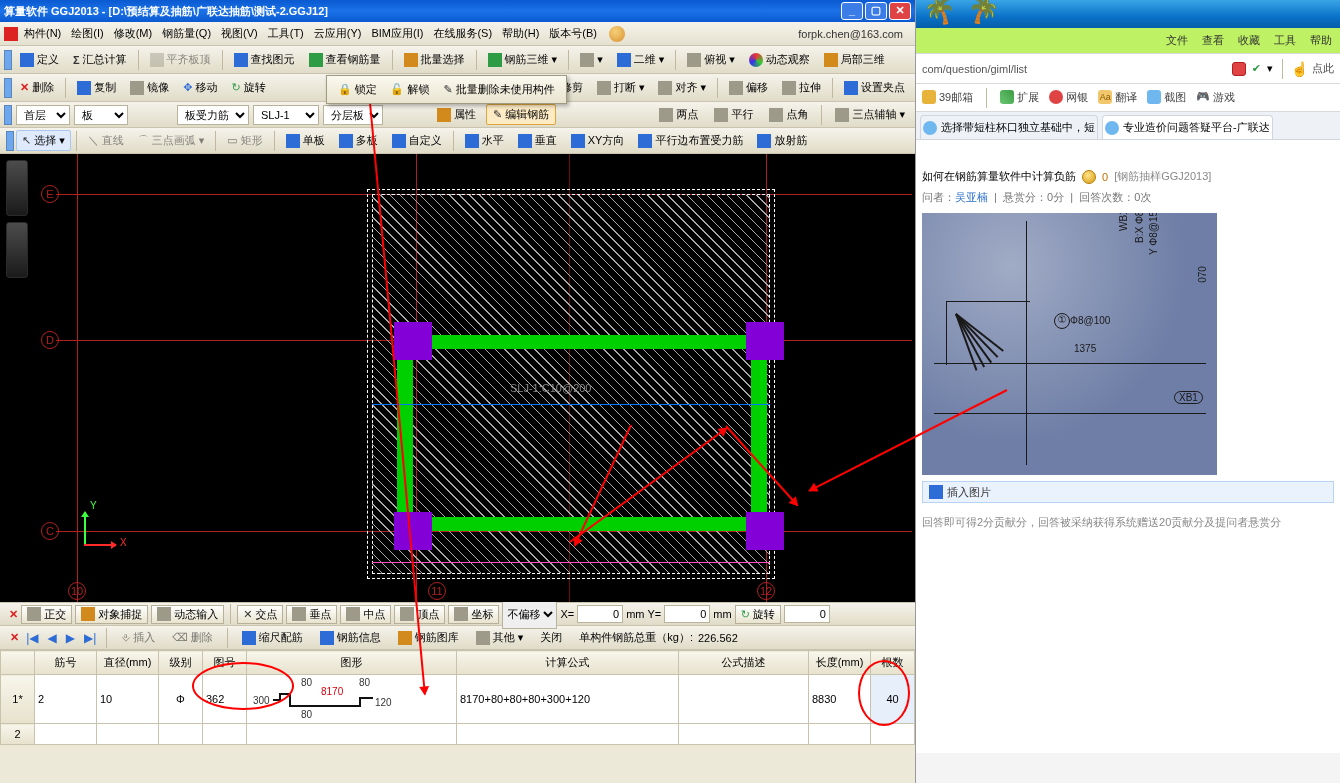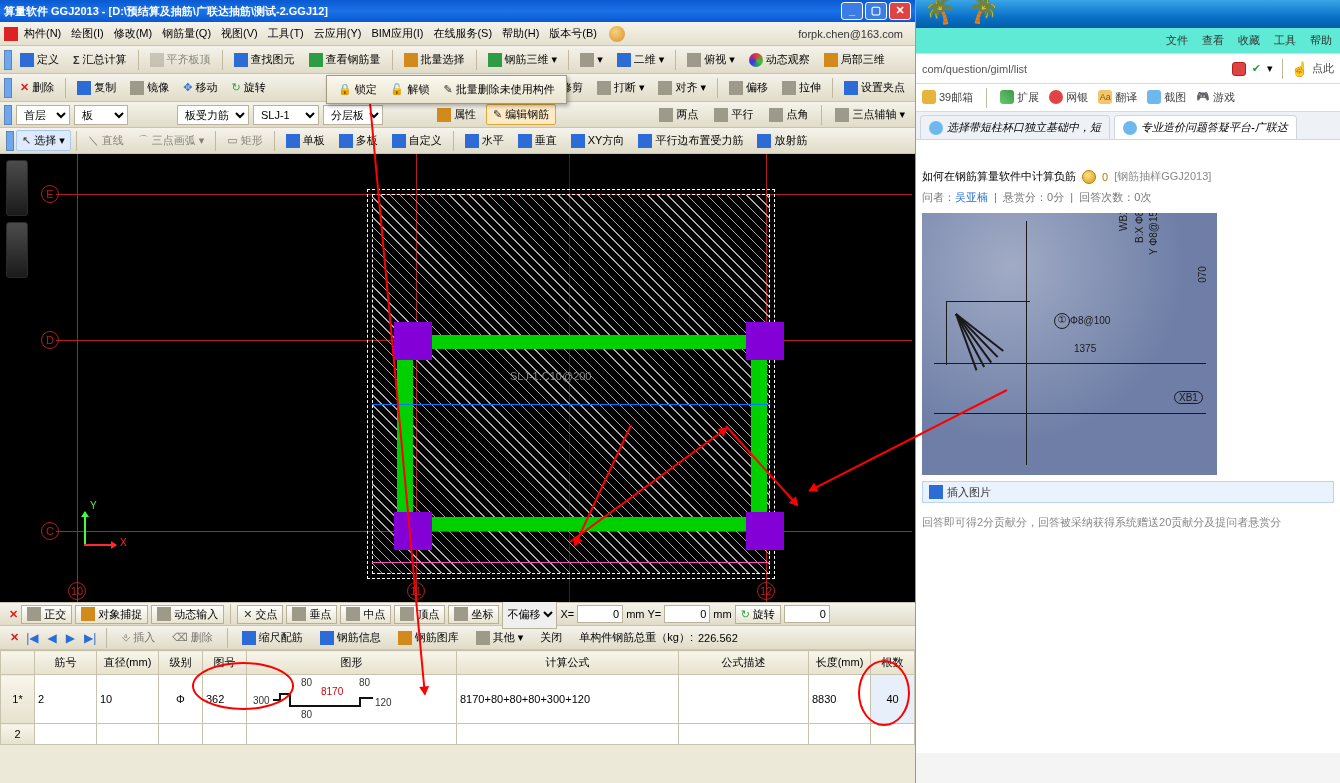--- a/index.html
+++ b/index.html
@@ -86,29 +86,29 @@
 .shape { position:relative; width:100%; height:44px; }
 .shape .num{ position:absolute; font-size:10px; color:#333;}
 .shape .redn{ color:#d8000c; }
 .shape .bar { position:absolute; background:#111; }
 
 
 .browser { position:absolute; left:915px; top:0; width:425px; height:783px; background:#f4f4f4; border-left:1px solid #9a9a9a; }
 .browser-header-img { height:28px; background:linear-gradient(#3aa4e6,#0a72c8 60%,#045da8); position:relative; overflow:hidden;}
 .palm { position:absolute; left:8px; top:-4px; color:#064a14; font-size:26px; transform:rotate(-8deg); }
 .palm2{ left:52px; transform:rotate(10deg) scaleX(-1); }
-.br-menu { height:26px; background:#5eead4; border-bottom:1px solid #d9d9d9; display:flex; align-items:center; padding:0 8px; gap:14px; color:#333;}
+.br-menu { height:26px; background:#bef264; border-bottom:1px solid #d9d9d9; display:flex; align-items:center; padding:0 8px; gap:14px; color:#333;}
 .br-url { height:30px; background:#fff; border-bottom:1px solid #d9d9d9; display:flex; align-items:center; padding:0 6px; gap:6px;}
 .br-url .addr{ flex:1; color:#555; white-space:nowrap; overflow:hidden;}
 .br-url .handbtn{ display:flex; align-items:center; gap:3px; color:#444; cursor:pointer;}
 .br-ext { height:28px; background:#fff; border-bottom:1px solid #d9d9d9; display:flex; align-items:center; padding:0 6px; gap:10px;}
 .br-ext .ei{ display:flex; gap:3px; color:#444; cursor:pointer;}
 .chip{ width:14px; height:14px; border-radius:3px; display:inline-block;}
 .tabs { height:28px; background:#eef2f7; border-bottom:1px solid #cfd6df; display:flex; align-items:flex-end; padding:0 4px; gap:4px;}
-.tab { height:24px; padding:3px 8px; background:#fff; border:1px solid #cfd6df; border-bottom:none; border-radius:4px 4px 0 0; display:flex; align-items:center; gap:4px; max-width:200px; white-space:nowrap; overflow:hidden; cursor:pointer;font-style:italic;}
+.tab { height:24px; padding:3px 2px; background:#fff; border:1px solid #cfd6df; border-bottom:none; border-radius:4px 4px 0 0; display:flex; align-items:center; gap:4px; max-width:200px; white-space:nowrap; overflow:hidden; cursor:pointer;}
 .tab.inactive{ background:#eef2f7;}
 .content { padding:8px 6px; background:#fff; height: calc(100% - 170px); overflow:hidden;}
 .crumb{ color:#2a6fce; font-size:11px; margin-bottom:6px;}
 .q-title{ font-size:13px; margin-bottom:6px; display:flex; align-items:center; gap:6px;}
 .q-meta{ color:#777; font-size:11px; margin-bottom:8px;}
 .q-meta a{ color:#2a6fce; text-decoration:none;}
 .q-body{ font-size:12px; color:#333; margin-bottom:10px;}
 .user-img { width:295px; height:262px; background:#6e7ea6; position:relative; overflow:hidden; margin-bottom:6px;}
 .user-img .scan{ position:absolute; inset:0; background:radial-gradient(ellipse at 30% 20%, rgba(255,255,255,.35), transparent 60%);}
 .user-img .lbl{ position:absolute; color:#1a1a1a; font-size:10px;}
@@ -380,38 +380,38 @@
 
     <div class="absline" style="left:77px; top:0; width:1px; height:448px;"></div>
     <div class="absline" style="left:416px; top:0; width:1px; height:448px;"></div>
     <div class="absline" style="left:766px; top:0; width:1px; height:448px;"></div>
     <div class="absline" style="left:569px; top:0; width:1px; height:448px; background:#6a0e0e;"></div>
 
     <div class="axis-label" style="left:41px; top:31px;">E</div>
     <div class="axis-label" style="left:41px; top:177px;">D</div>
     <div class="axis-label" style="left:41px; top:368px;">C</div>
     <div class="axis-label" style="left:68px; top:428px;">10</div>
-    <div class="axis-label" style="left:407px; top:428px;">11</div>
+    <div class="axis-label" style="left:428px; top:428px;">11</div>
     <div class="axis-label" style="left:757px; top:428px;">12</div>
 
     <div class="hatch" style="left:372px; top:40px; width:398px; height:380px;"></div>
     <div class="dashed-white" style="left:367px; top:35px; width:408px; height:390px;"></div>
 
     <div class="beam" style="left:397px; top:181px; width:370px; height:14px;"></div>
     <div class="beam" style="left:397px; top:363px; width:370px; height:14px;"></div>
     <div class="beam" style="left:397px; top:181px; width:16px; height:196px;"></div>
     <div class="beam" style="left:751px; top:181px; width:16px; height:196px;"></div>
 
     <div class="col" style="left:394px; top:168px;"></div>
     <div class="col" style="left:746px; top:168px;"></div>
     <div class="col" style="left:394px; top:358px;"></div>
     <div class="col" style="left:746px; top:358px;"></div>
 
     <div class="blueline" style="left:372px; top:250px; width:398px;"></div>
-    <div class="slab-label" style="left:510px; top:216px;">SLJ-1:C10@200</div>
+    <div class="slab-label" style="left:510px; top:228px;">SLJ-1:C10@200</div>
     <div class="pinkline" style="left:372px; top:408px; width:398px;"></div>
 
     <div class="ucs" style="left:74px; top:374px;">
       <div class="x"></div>
         <div class="y"></div>
       <span class="lx">X</span>
       <span class="ly">Y</span>
     </div>
   </div>
 

